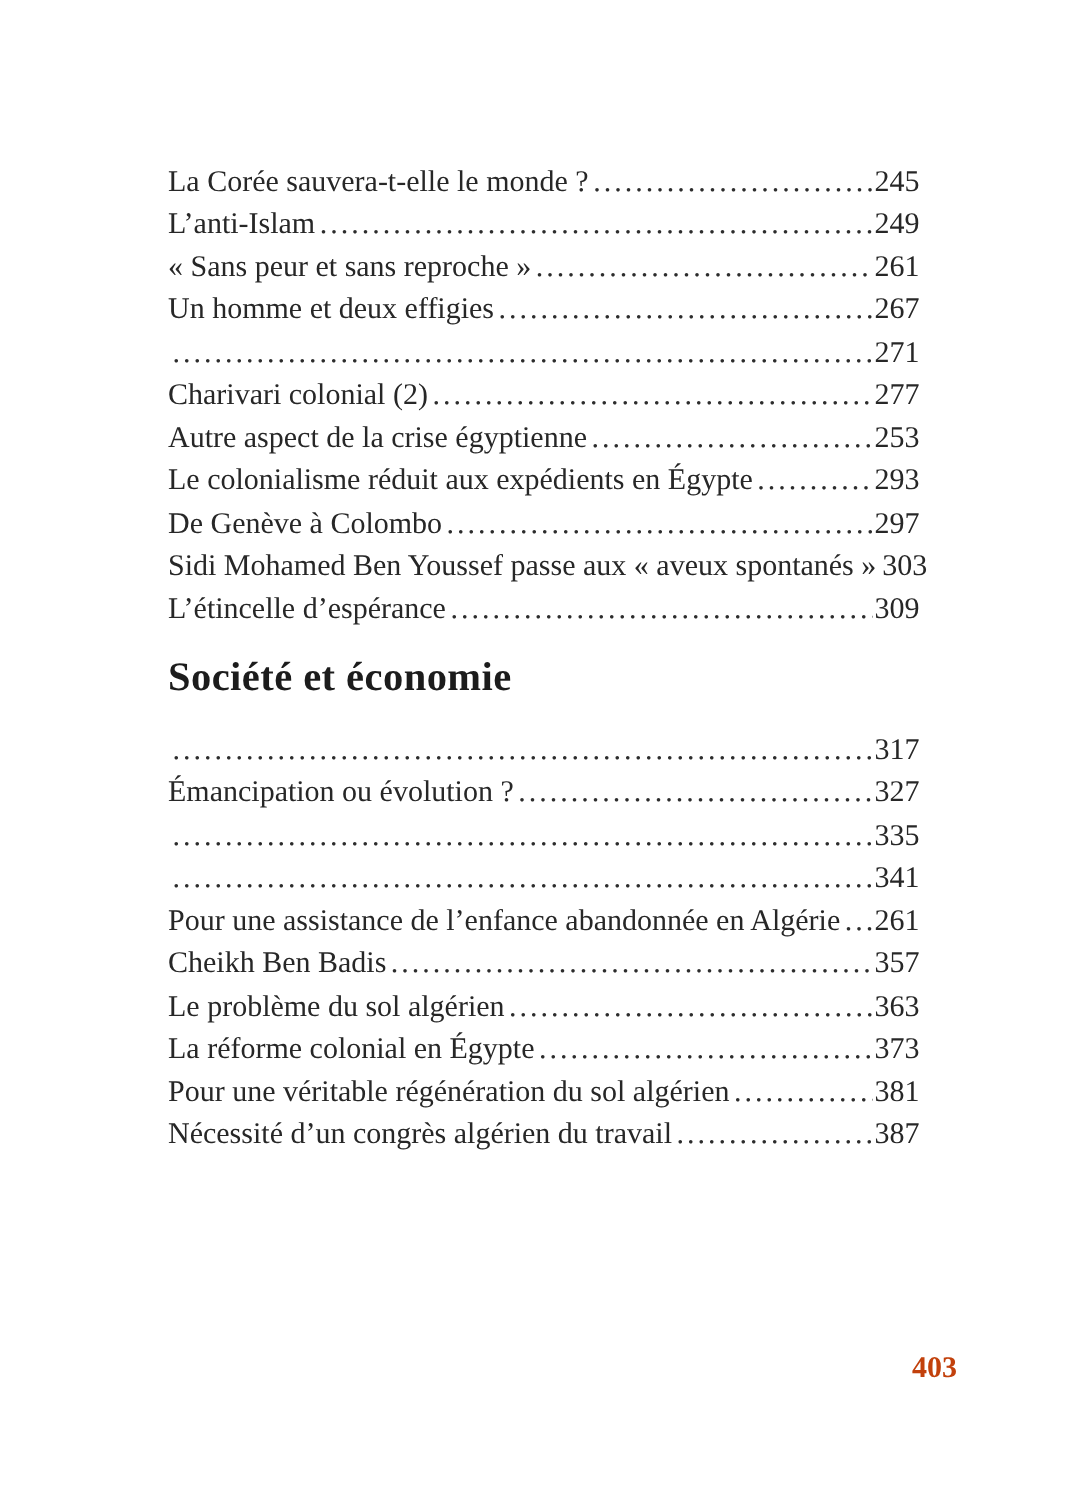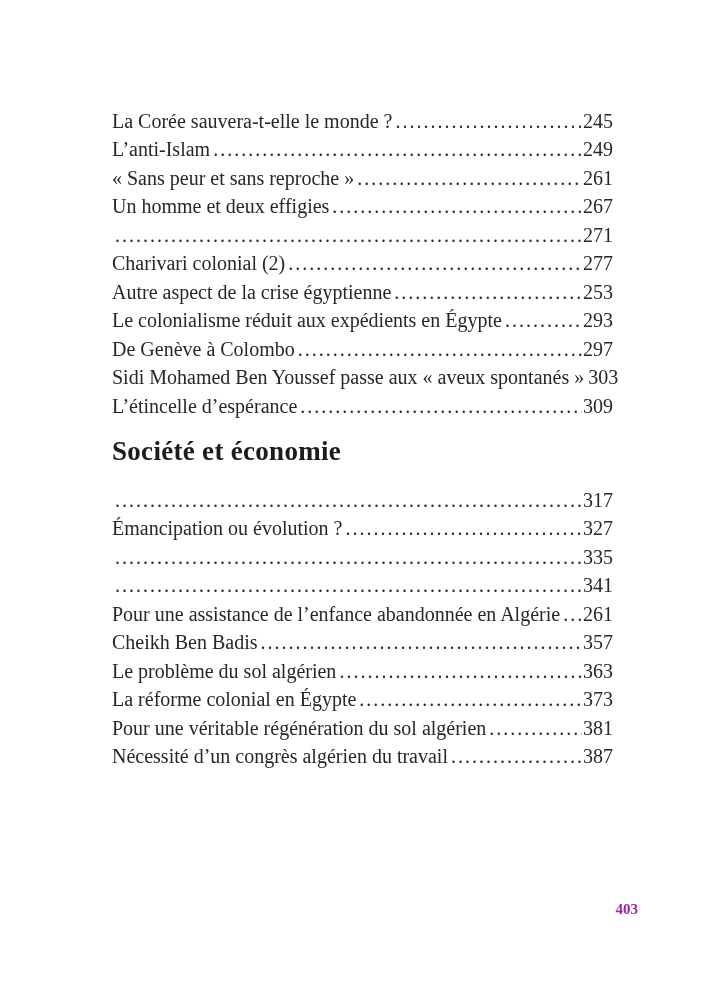--- a/index.html
+++ b/index.html
@@ -56,23 +56,23 @@
     margin: 14px 0 18px 0;
     letter-spacing: 0.3px;
   }
   .entries {
     width: 100%;
   }
   .folio {
     position: absolute;
     top: 901px;
     right: 80px;
-    font-size: 15px;
+    font-size: 20px;
     font-weight: 700;
-    color: #a21caf;
+    color: #c2410c;
   }
 </style>
 </head>
 <body>
 
 <div class="page">
   <main class="toc" id="toc">
       <div class="entries">
         <div class="toc-line">
           <span class="toc-title">La Corée sauvera-t-elle le monde ?</span>

